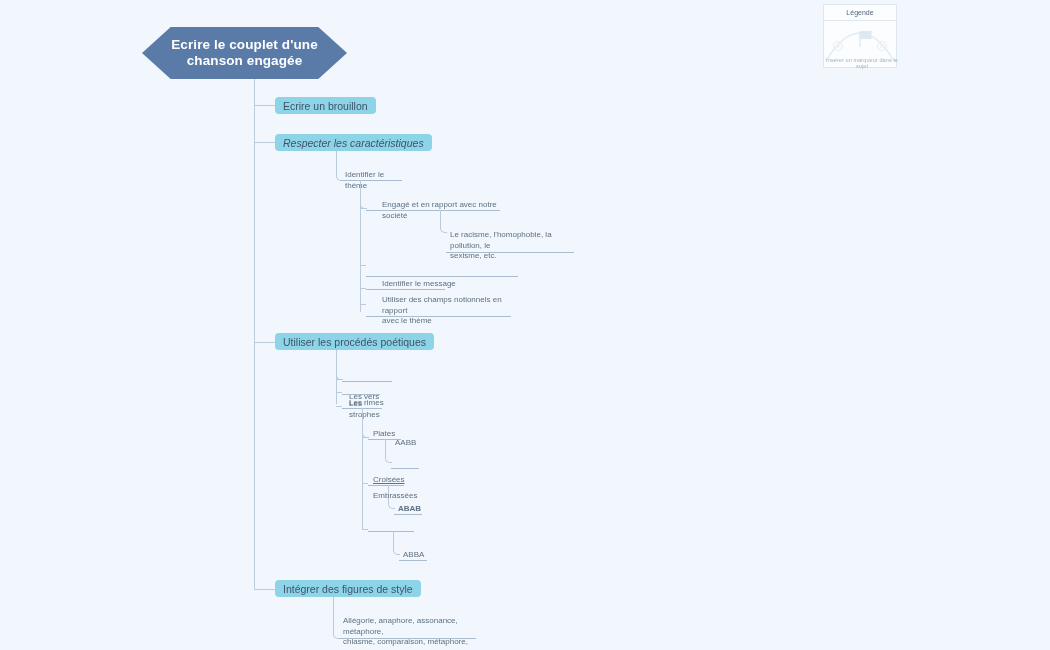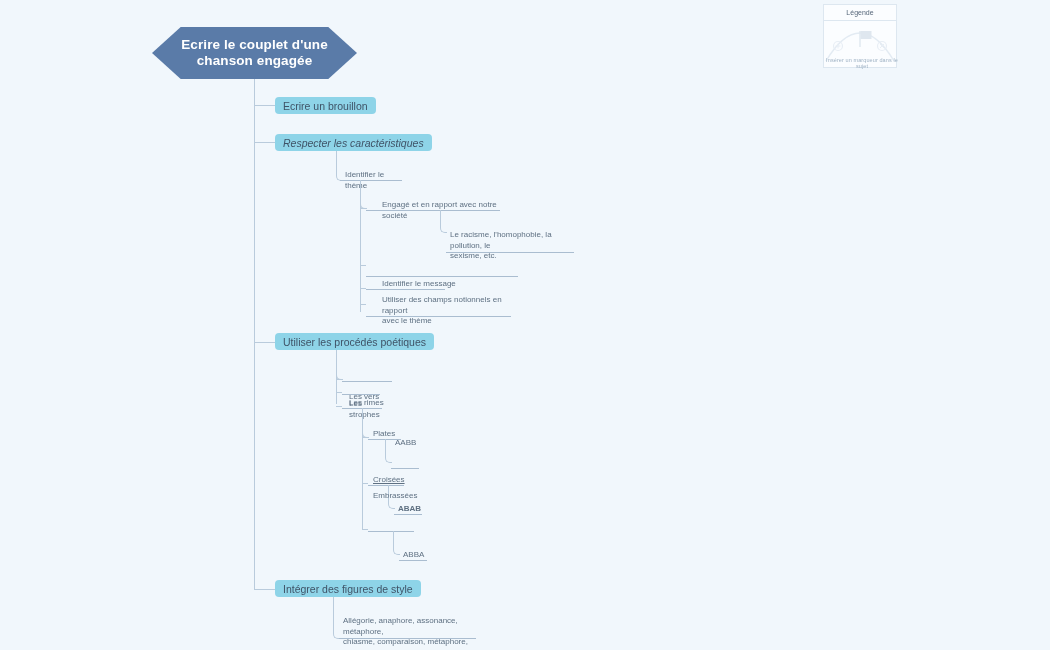--- a/index.html
+++ b/index.html
@@ -17,21 +17,21 @@
   #canvas {
     position: absolute;
     left: 0; top: 0;
     width: 1050px;
     height: 650px;
   }
 
   
   .root-node {
     position: absolute;
-    left: 152px;
+    left: 142px;
     top: 27px;
     width: 205px;
     height: 52px;
   }
   .root-shape {
     position: absolute;
     left: 0; top: 0;
     width: 205px;
     height: 52px;
     background: #5a7ba8;

